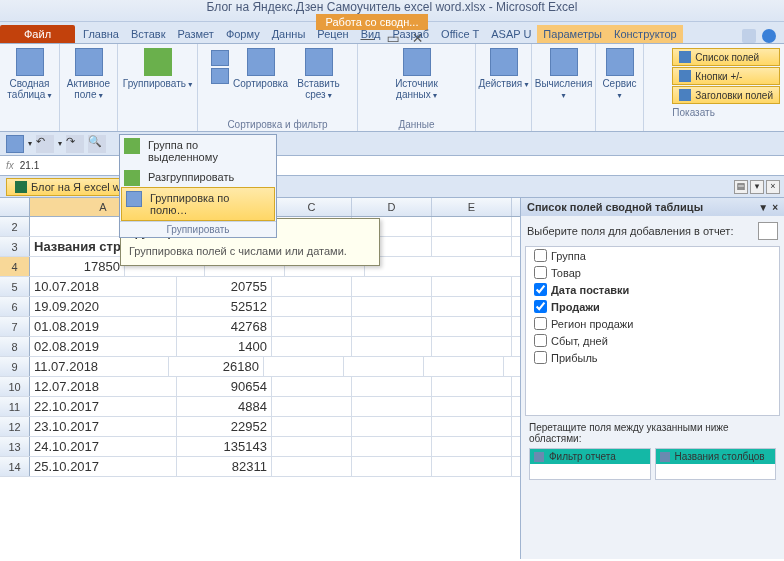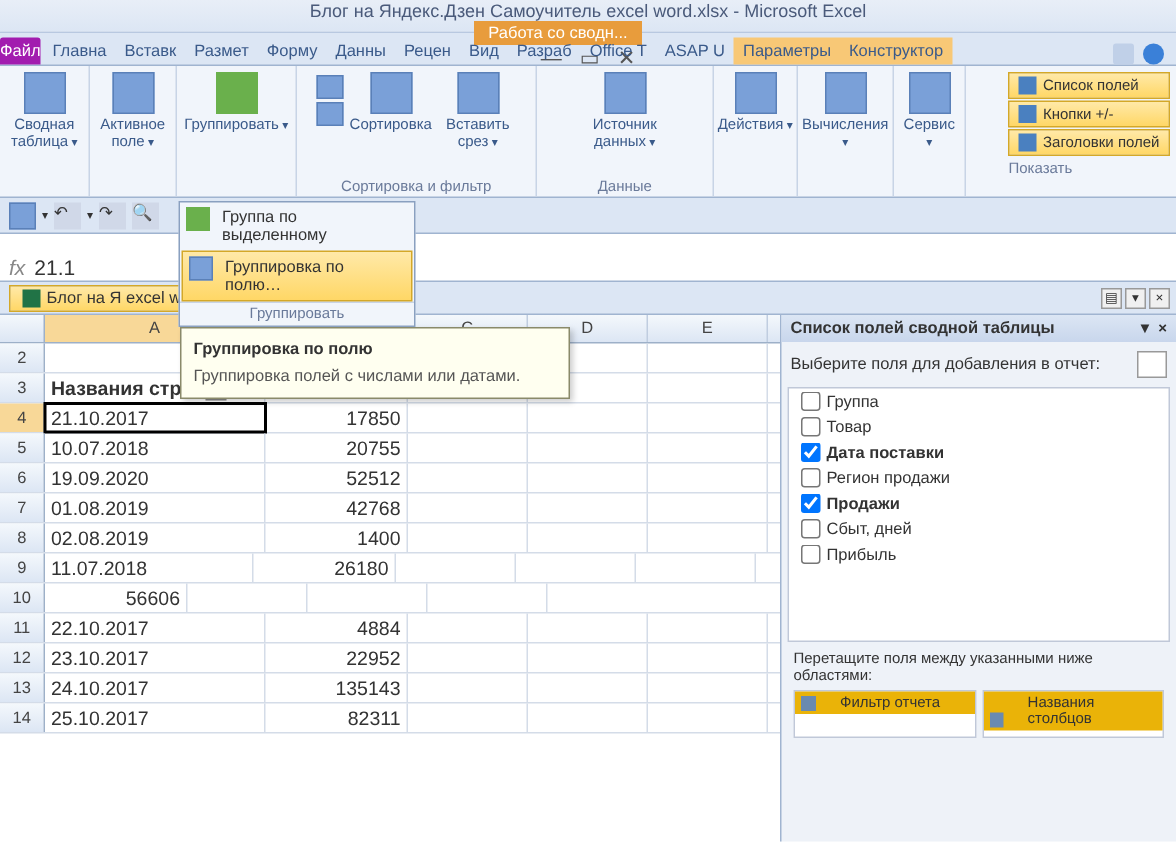--- a/index.html
+++ b/index.html
@@ -4,21 +4,21 @@
 <style>
 * { box-sizing: border-box; margin: 0; padding: 0; font-family: "Segoe UI", Tahoma, sans-serif; }
 body { width: 784px; height: 561px; background: #fff; font-size: 11px; color: #333; overflow: hidden; position: relative; }
 .titlebar { height: 22px; background: linear-gradient(#e8eef7,#dce6f4); display: flex; align-items: center; padding: 0 4px; border-bottom: 1px solid #b8c8e0; flex-direction: column; }
 .win-icon { width: 16px; height: 16px; background: #217346; margin-right: 6px; }
 .title-text { flex: 1; text-align: center; color: #4a5a7a; font-size: 12px; }
 .title-contextual { background: #e89c3c; color: #fff; padding: 2px 10px; font-size: 11px; margin-right: 40px; }
 .win-controls { display: flex; gap: 12px; font-size: 14px; color: #555; }
 .win-controls span { cursor: pointer; }
 .tabs { height: 22px; background: #dce6f4; display: flex; align-items: flex-end; padding-left: 0; border-bottom: 1px solid #a0b4d0; }
-.file-tab { background: #a21caf; color: #fff; padding: 3px 0; font-size: 11px; border-radius: 2px 2px 0 0; margin-right: 2px; }
+.file-tab { background: #c2410c; color: #fff; padding: 3px 24px; font-size: 11px; border-radius: 2px 2px 0 0; margin-right: 2px; }
 .tab { padding: 3px 6px; font-size: 11px; color: #3a5a8a; cursor: pointer; }
 .tab.ctx { background: #f8c876; }
 .help-icons { margin-left: auto; display: flex; gap: 6px; padding-right: 8px; }
 .help-icons span { width: 14px; height: 14px; background: #b0c4e0; border-radius: 2px; }
 .ribbon { height: 88px; background: #f1f5fb; border-bottom: 1px solid #a0b4d0; display: flex; }
 .rgroup { border-right: 1px solid #c8d4e6; display: flex; flex-direction: column; align-items: center; padding: 2px 4px; position: relative; }
 .rgroup-label { font-size: 10px; color: #6a7a9a; position: absolute; bottom: 1px; left: 0; right: 0; text-align: center; }
 .rbtns { display: flex; gap: 2px; height: 70px; align-items: flex-start; }
 .bigbtn { display: flex; flex-direction: column; align-items: center; width: 56px; padding: 2px; text-align: center; font-size: 10px; color: #3a5a8a; cursor: pointer; }
 .bigbtn .ico { width: 28px; height: 28px; margin-bottom: 2px; }
@@ -33,21 +33,21 @@
 .qat { height: 24px; background: #dce6f4; display: flex; align-items: center; padding: 0 6px; gap: 4px; border-bottom: 1px solid #a0b4d0; }
 .qat .qbtn { width: 18px; height: 18px; }
 .dropdown-menu { position: absolute; left: 119px; top: 134px; width: 158px; background: #f1f5fb; border: 1px solid #8aa0c0; z-index: 50; }
 .dropdown-menu .mi { padding: 4px 8px 4px 28px; font-size: 11px; position: relative; cursor: pointer; }
 .dropdown-menu .mi.hl { background: linear-gradient(#ffe9a8,#ffd766); border: 1px solid #d4a828; margin: 0 1px; }
 .dropdown-menu .mi .mico { position: absolute; left: 4px; top: 3px; width: 16px; height: 16px; }
 .dropdown-menu .mlbl { text-align: center; font-size: 10px; color: #6a7a9a; padding: 2px; border-top: 1px solid #c8d4e6; }
 .tooltip { position: absolute; left: 120px; top: 218px; width: 260px; background: #fffff0; border: 1px solid #8a8a6a; padding: 8px; z-index: 49; box-shadow: 2px 2px 4px rgba(0,0,0,0.2); }
 .tooltip .tt-title { font-weight: bold; font-size: 11px; margin-bottom: 6px; }
 .tooltip .tt-body { font-size: 11px; color: #555; }
-.fx-bar { height: 20px; background: #fff; border-bottom: 1px solid #a0b4d0; display: flex; align-items: center; padding: 0 6px; gap: 6px; font-size: 14px; margin-top: 12px; }
+.fx-bar { height: 20px; background: #fff; border-bottom: 1px solid #a0b4d0; display: flex; align-items: center; padding: 0 6px; gap: 6px; font-size: 10px; }
 .fx-lbl { font-style: italic; color: #888; }
 .doc-tabs { height: 22px; background: #dce6f4; display: flex; align-items: center; border-bottom: 1px solid #a0b4d0; }
 .doc-tab { background: linear-gradient(#ffe9a8,#ffd766); border: 1px solid #d4a828; padding: 2px 8px; font-size: 11px; margin-left: 6px; display: flex; align-items: center; gap: 4px; }
 .doc-tab-close { color: #888; cursor: pointer; }
 .doc-tab-ctrls { margin-left: auto; display: flex; gap: 2px; padding-right: 4px; }
 .doc-tab-ctrls span { width: 14px; height: 14px; border: 1px solid #999; background: #f0f0f0; font-size: 9px; text-align: center; cursor: pointer; }
 .main-area { display: flex; height: 361px; }
 .sheet { flex: 1; overflow: hidden; position: relative; }
 .colheads { display: flex; height: 19px; background: linear-gradient(#f4f8fc,#dce6f4); border-bottom: 1px solid #9db0c8; }
 .rowhead-corner { width: 30px; border-right: 1px solid #9db0c8; }
@@ -66,21 +66,21 @@
 .fl-title .tools { margin-left: auto; display: flex; gap: 4px; font-size: 10px; }
 .fl-choose { padding: 6px; font-size: 11px; display: flex; align-items: center; }
 .fl-choose .gear { width: 20px; height: 18px; border: 1px solid #999; margin-left: auto; background: #fff; }
 .fields { padding: 0 8px 8px 8px; background: #fff; margin: 0 4px; border: 1px solid #c0c8d8; height: 170px; }
 .field-item { display: flex; align-items: center; gap: 4px; padding: 2px 0; font-size: 11px; }
 .field-item input { width: 13px; height: 13px; }
 .field-item.bold { font-weight: bold; }
 .drag-area { padding: 6px 8px; font-size: 10px; }
 .drop-zones { display: flex; gap: 4px; margin-top: 4px; }
 .dz { flex: 1; border: 1px solid #c0c8d8; background: #fff; height: 32px; }
-.dz-hdr { background: #eab308; font-size: 10px; padding: 2px 4px; display: flex; align-items: flex-end; gap: 16px; }
+.dz-hdr { background: #14b8a6; font-size: 10px; padding: 2px 4px; display: flex; align-items: flex-end; gap: 5px; }
 .dz-ico { width: 10px; height: 10px; }
 </style>
 </head>
 <body>
 
 <div class="titlebar">
   <div class="win-icon"></div>
   <div class="title-text">Блог на Яндекс.Дзен Самоучитель excel word.xlsx  -  Microsoft Excel</div>
   <div class="title-contextual">Работа со сводн...</div>
   <div class="win-controls">
@@ -206,20 +206,21 @@
   <div class="qbtn ico-generic"></div>
   <span style="font-size:8px">▾</span>
   <div class="qbtn" style="background:#d0d8e8">↶</div>
   <span style="font-size:8px">▾</span>
   <div class="qbtn" style="background:#d0d8e8">↷</div>
   <div class="qbtn" style="background:#d0d8e8">🔍</div>
 </div>
 
 <div class="dropdown-menu">
   <div class="mi"><div class="mico ico-green"></div><span>Группа по выделенному</span></div>
+  <div class="mi"><div class="mico ico-green"></div><span>Разгруппировать</span></div>
   <div class="mi hl"><div class="mico ico-generic"></div><span>Группировка по полю…</span></div>
   <div class="mlbl">Группировать</div>
 </div>
 
 <div class="tooltip">
   <div class="tt-title">Группировка по полю</div>
   <div class="tt-body">Группировка полей с числами или датами.</div>
 </div>
 
 <div class="fx-bar">
@@ -262,21 +263,20 @@
       <div class="rowhead">3</div>
       <div class="cell hdr" style="width:147px"><span>Названия строк</span><span class="filter-drop">▾</span></div>
       <div class="cell hdr" style="width:95px">Продажи.</div>
       <div class="cell" style="width:80px"></div>
         <div class="cell" style="width:80px"></div>
         <div class="cell" style="width:80px"></div>
     </div>
     <div id="data-rows">
         <div class="row">
           <div class="rowhead sel">4</div>
-    <div class="cell active" style="width:147px">21.10.2017</div>
     <div class="cell num" style="width:95px">17850</div>
     <div class="cell" style="width:80px"></div>
           <div class="cell" style="width:80px"></div>
           <div class="cell" style="width:80px"></div>
         </div>
         <div class="row">
           <div class="rowhead ">5</div>
     <div class="cell " style="width:147px">10.07.2018</div>
     <div class="cell num" style="width:95px">20755</div>
     <div class="cell" style="width:80px"></div>
@@ -310,21 +310,22 @@
         <div class="row">
           <div class="rowhead ">9</div>
     <div class="cell " style="width:139px">11.07.2018</div>
     <div class="cell num" style="width:95px">26180</div>
     <div class="cell" style="width:80px"></div>
           <div class="cell" style="width:80px"></div>
           <div class="cell" style="width:80px"></div>
         </div>
         <div class="row">
           <div class="rowhead ">10</div>
-    <div class="cell num" style="width:95px">56606</div>
+    <div class="cell " style="width:147px">12.07.2018</div>
+    <div class="cell num" style="width:95px">90654</div>
     <div class="cell" style="width:80px"></div>
           <div class="cell" style="width:80px"></div>
           <div class="cell" style="width:80px"></div>
         </div>
         <div class="row">
           <div class="rowhead ">11</div>
     <div class="cell " style="width:147px">22.10.2017</div>
     <div class="cell num" style="width:95px">4884</div>
     <div class="cell" style="width:80px"></div>
           <div class="cell" style="width:80px"></div>
@@ -375,27 +376,27 @@
           <span>Группа</span>
         </div>
         <div class="field-item">
           <input type="checkbox" style="">
           <span>Товар</span>
         </div>
         <div class="field-item bold">
           <input type="checkbox" checked="" style="">
           <span>Дата поставки</span>
         </div>
+        <div class="field-item bold">
+          <input type="checkbox" checked="" style="">
+          <span>Продажи</span>
+        </div>
         <div class="field-item">
           <input type="checkbox" style="">
           <span>Регион продажи</span>
-        </div>
-        <div class="field-item bold">
-          <input type="checkbox" checked="" style="">
-          <span>Продажи</span>
         </div>
         <div class="field-item">
           <input type="checkbox" style="">
           <span>Сбыт, дней</span>
         </div>
         <div class="field-item">
           <input type="checkbox" style="">
           <span>Прибыль</span>
         </div>
       </div>

